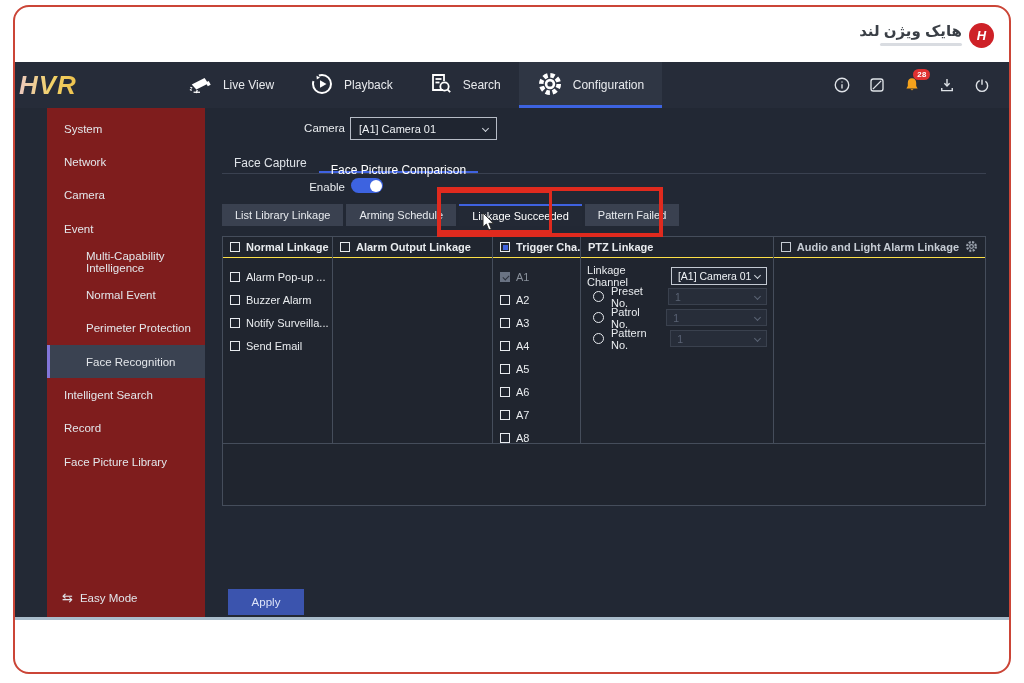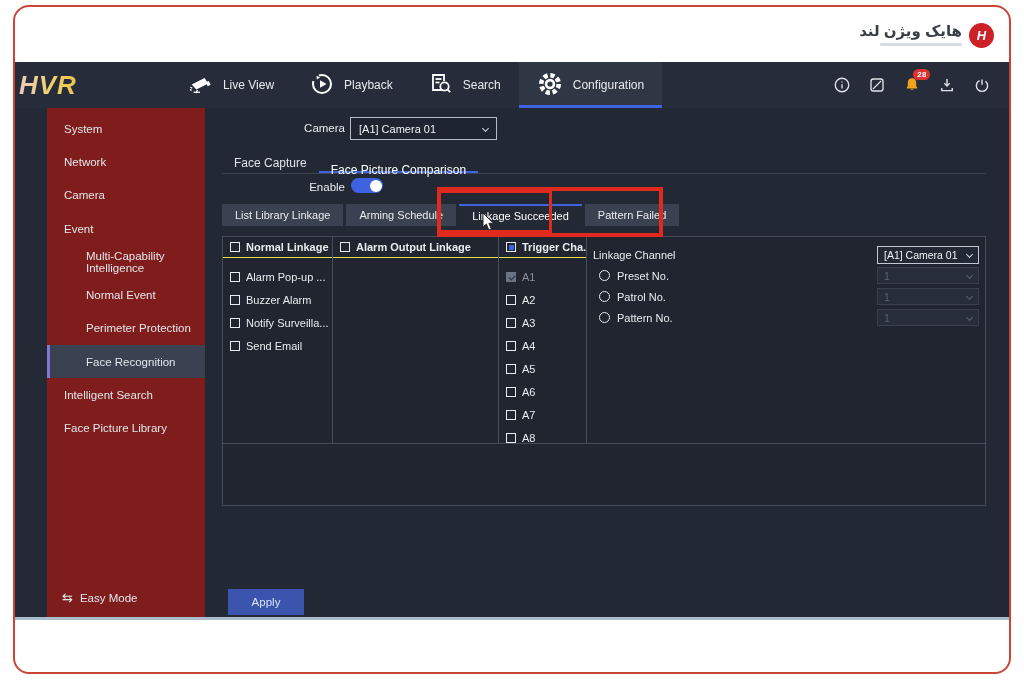--- a/index.html
+++ b/index.html
@@ -237,20 +237,24 @@
           <span>Perimeter Protection</span>
         </div>
         <div class="side-item sub sel">
           <span>Face Recognition</span>
         </div>
         <div class="side-item">
           <span>Intelligent Search</span>
           <span class="chev right"></span>
         </div>
         <div class="side-item">
+          <span>Record</span>
+          <span class="chev right"></span>
+        </div>
+        <div class="side-item">
           <span>Face Picture Library</span>
         </div>
       </div>
       <div class="easy">
         <span class="swap">⇆</span>
         <span>Easy Mode</span>
       </div>
     </div>
 
     <div class="main">
@@ -359,20 +363,23 @@
                 <span>A7</span>
               </div>
               <div class="opt-row">
                 <span class="cb"></span>
                 <span>A8</span>
               </div>
             </div>
           </div>
 
           <div class="col c4">
+            <div class="colhead">
+              <span>PTZ Linkage</span>
+            </div>
             <div class="colbody">
               <div class="ptz-row">
                 <span>Linkage Channel</span>
                 <span class="ptz-select">
                   <span>[A1] Camera 01</span>
                   <span class="sel-chev"></span>
                 </span>
               </div>
               <div class="ptz-row indent">
                 <span class="radio"></span>
@@ -394,20 +401,34 @@
                 <span class="radio"></span>
                 <span>Pattern No.</span>
                 <span class="ptz-select off">
                   <span>1</span>
                   <span class="sel-chev"></span>
                 </span>
               </div>
             </div>
           </div>
 
+          <div class="col c5">
+            <div class="colhead" style="color:#c6ccd4;">
+              <span class="cb" style="border-color:#c6ccd4;"></span>
+              <span>Audio and Light Alarm Linkage</span>
+              <span class="gear-mini">
+                <svg width="13" height="13" viewBox="0 0 24 24">
+                  <circle cx="12" cy="12" r="7.5" fill="none" stroke="#9aa1ac" stroke-width="5.2" stroke-dasharray="3.6 2.3"></circle>
+                  <circle cx="12" cy="12" r="5.8" fill="#20252f"></circle>
+                  <circle cx="12" cy="12" r="3.4" fill="none" stroke="#9aa1ac" stroke-width="2.4"></circle>
+                </svg>
+              </span>
+            </div>
+            <div class="colbody"></div>
+          </div>
         </div>
         <div class="ext"></div>
       </div>
 
       <button class="apply">Apply</button>
 
       <div class="redbox outer"></div>
       <div class="redbox inner"></div>
 
       <div class="cursor">

